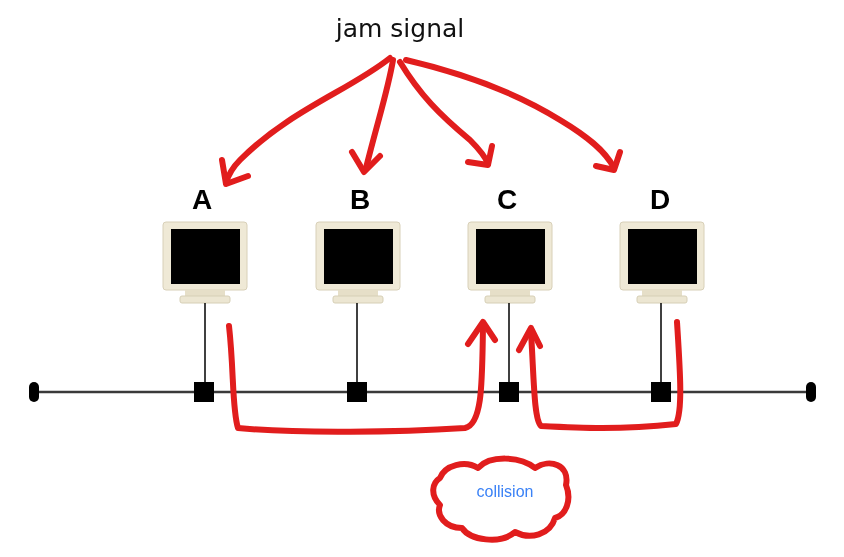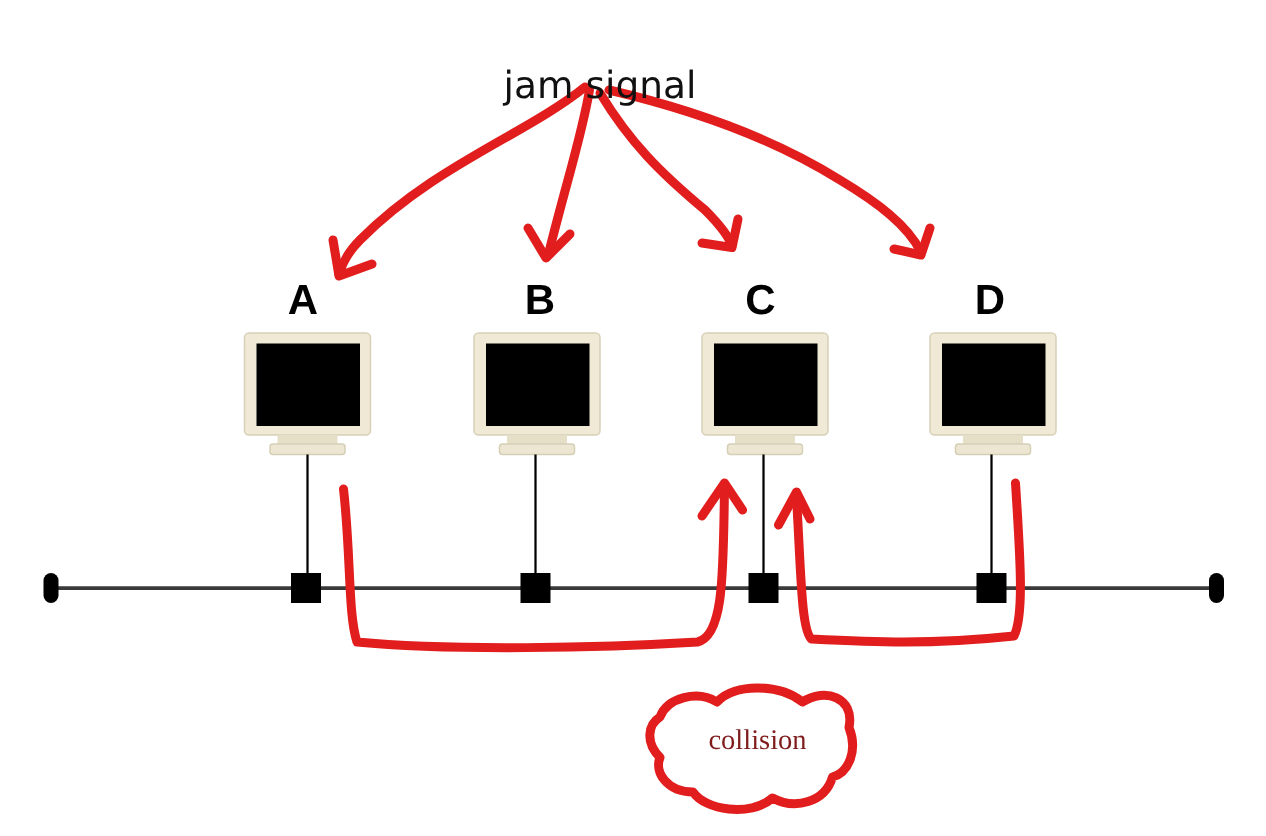--- a/index.html
+++ b/index.html
@@ -1,20 +1,20 @@
 <!DOCTYPE html>
 <html><head>
 <meta charset="utf-8">
 <style>
   html,body{margin:0;padding:0;background:#ffffff;}
   body{width:844px;height:557px;position:relative;overflow:hidden;font-family:"DejaVu Sans",sans-serif;}
   #stage{position:absolute;left:0;top:0;width:844px;height:557px;}
-  .title{position:absolute;left:300px;top:14px;width:200px;text-align:center;font-family:"DejaVu Sans",sans-serif;font-size:25px;color:#111;margin-top:28px;}
+  .title{position:absolute;left:300px;top:14px;width:200px;text-align:center;font-family:"DejaVu Sans",sans-serif;font-size:25px;color:#111;}
   .node-label{position:absolute;width:60px;text-align:center;font-family:"Liberation Sans",sans-serif;font-weight:bold;font-size:28px;color:#000;top:184px;}
-  .collision-label{position:absolute;left:455px;top:483px;width:100px;text-align:center;font-family:Liberation Serif, serif;font-size:19px;color:#7f1d1d;}
+  .collision-label{position:absolute;left:455px;top:483px;width:100px;text-align:center;font-family:Liberation Sans, sans-serif;font-size:16px;color:#3b82f6;}
 </style>
 </head>
 <body>
 
 <div id="stage">
   <svg width="844" height="557" viewBox="0 0 844 557" xmlns="http://www.w3.org/2000/svg">
 
     <line x1="34" y1="392" x2="810" y2="392" stroke="#3a3a3a" stroke-width="2.5"></line>
     <rect x="29" y="382" width="10" height="20" rx="5" fill="#000"></rect>
     <rect x="806" y="382" width="10" height="20" rx="5" fill="#000"></rect>

